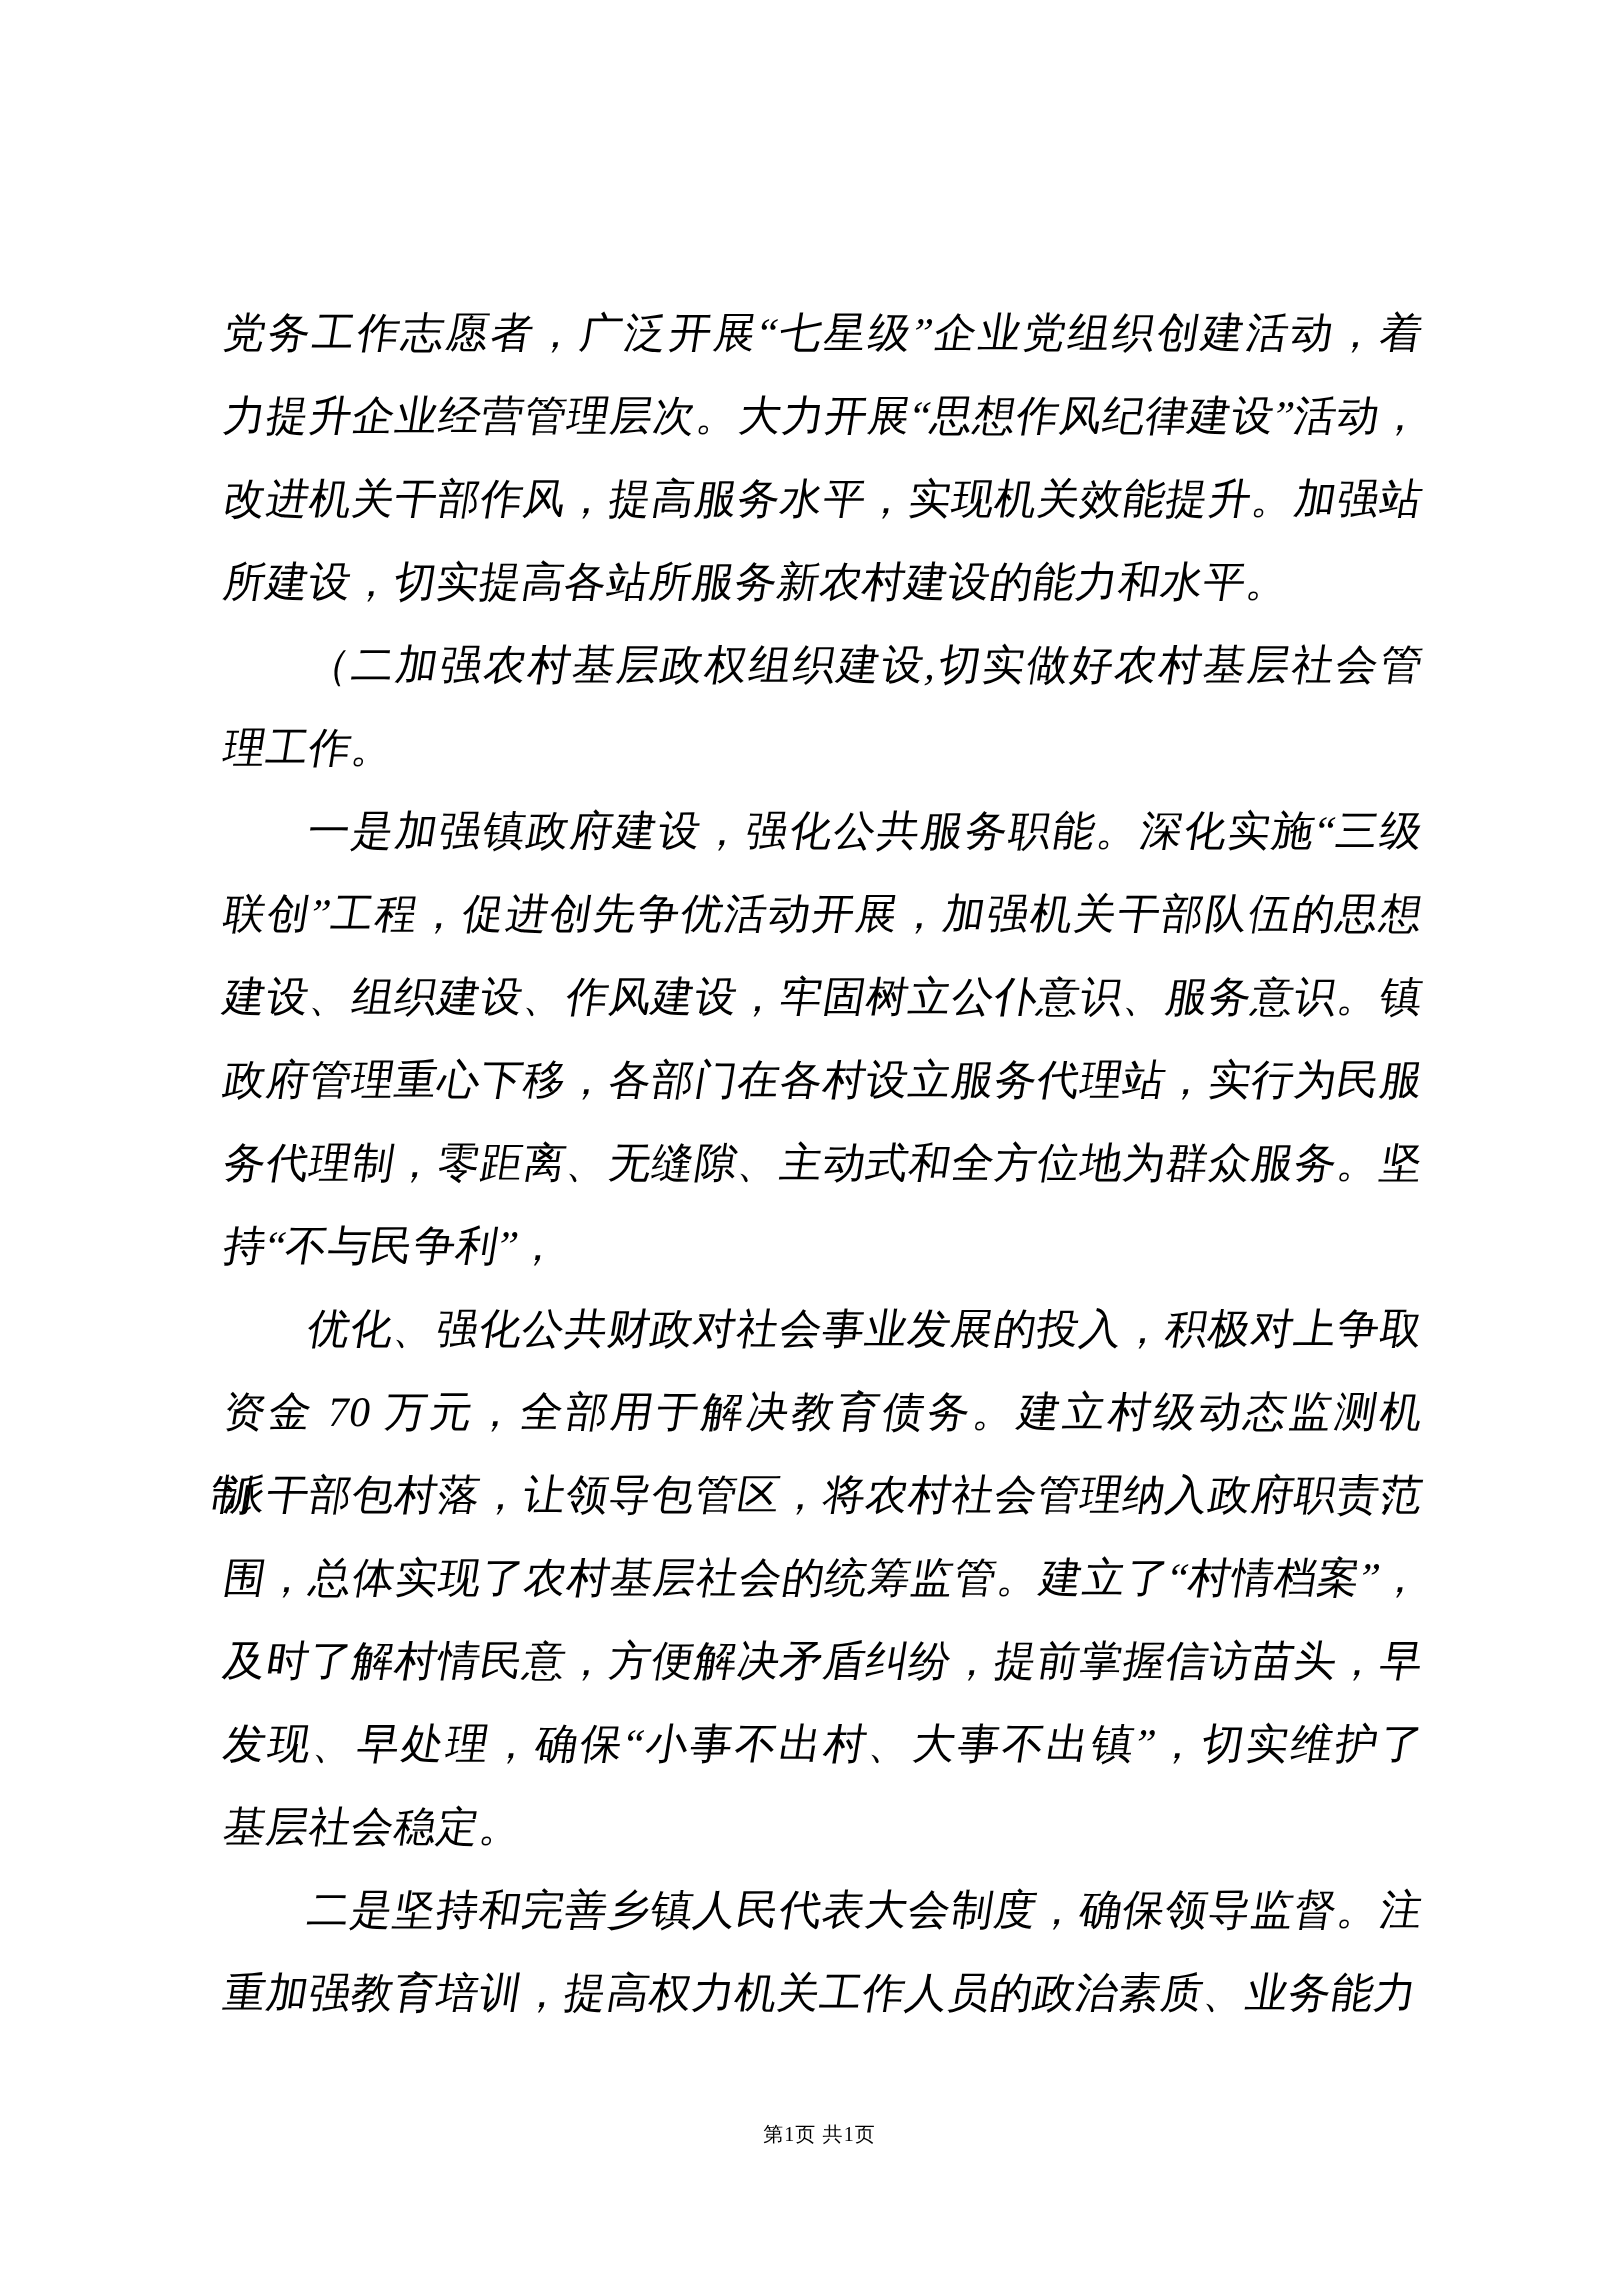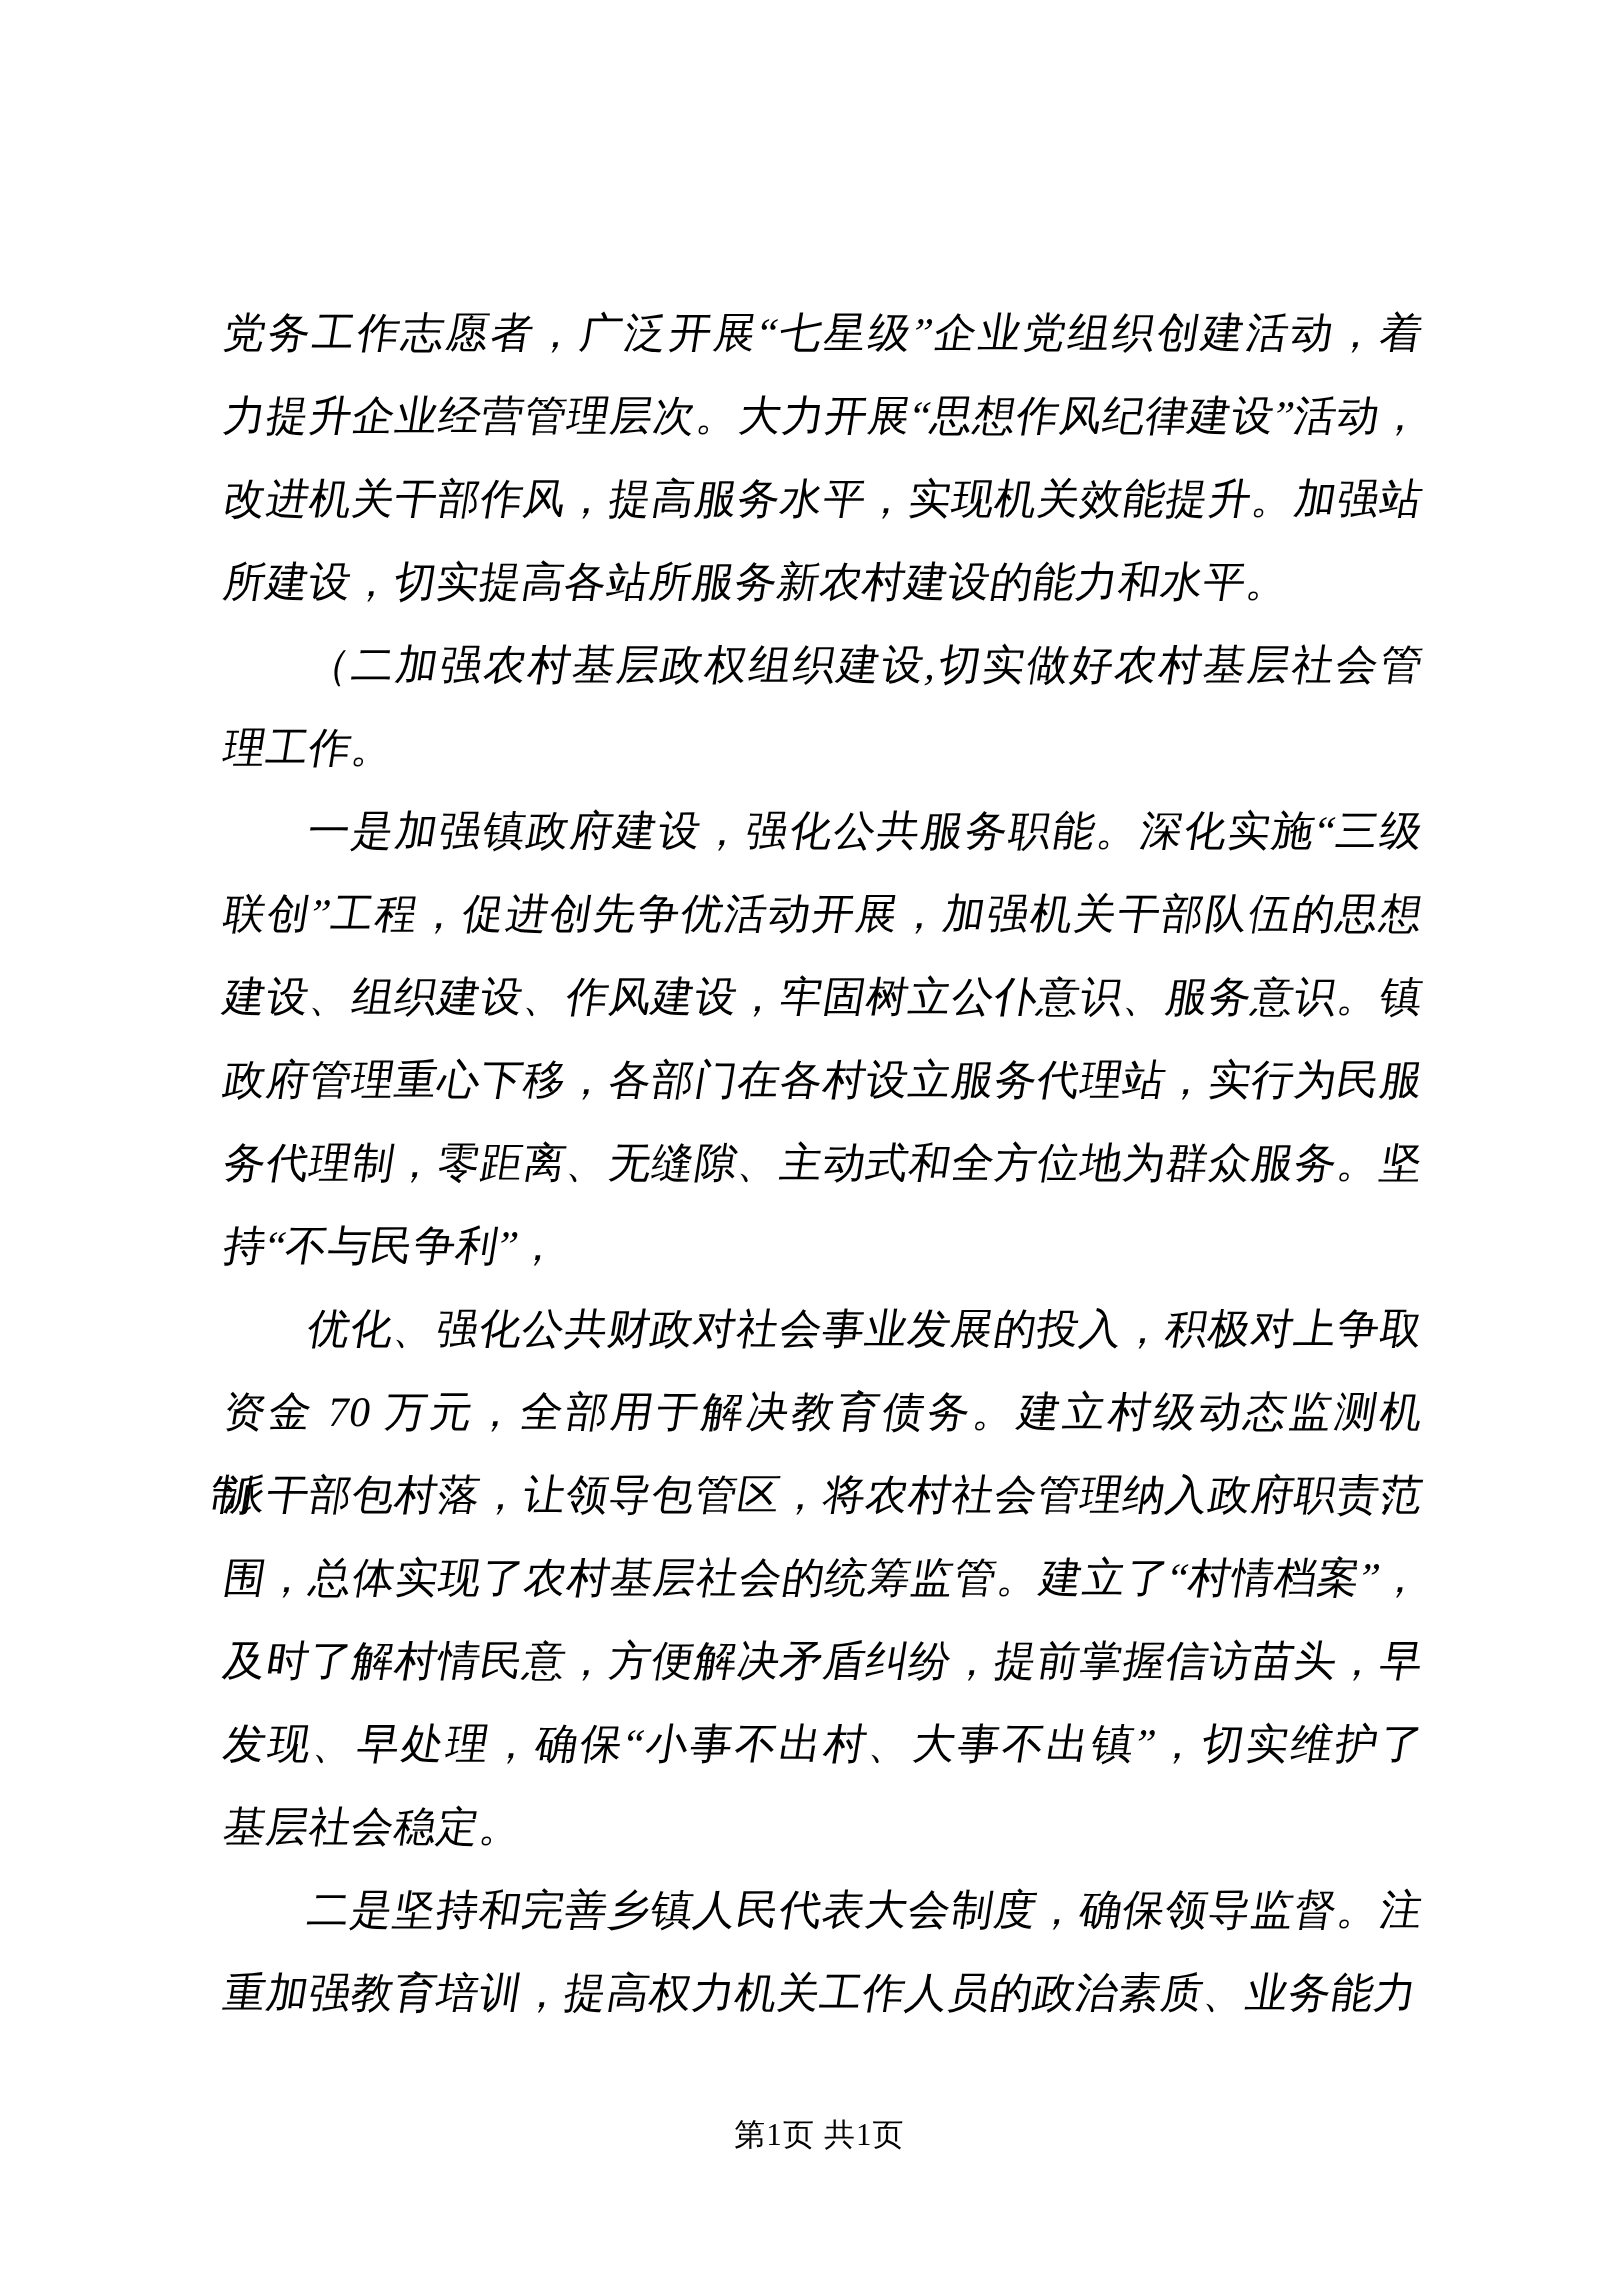--- a/index.html
+++ b/index.html
@@ -49,21 +49,21 @@
   .line.indent {
     text-indent: 2em;
   }
   
   .footer {
     position: absolute;
     left: 220px;
     top: 2117px;
     width: 1199px;
     text-align: center;
-    font-size: 31px;
+    font-size: 20px;
     line-height: 35px;
     letter-spacing: 1.1px;
   }
 </style>
 </head>
 <body>
 
 <div class="page">
   <div class="body-text">
       <div class="line fill">党务工作志愿者，广泛开展“七星级”企业党组织创建活动，着</div>

